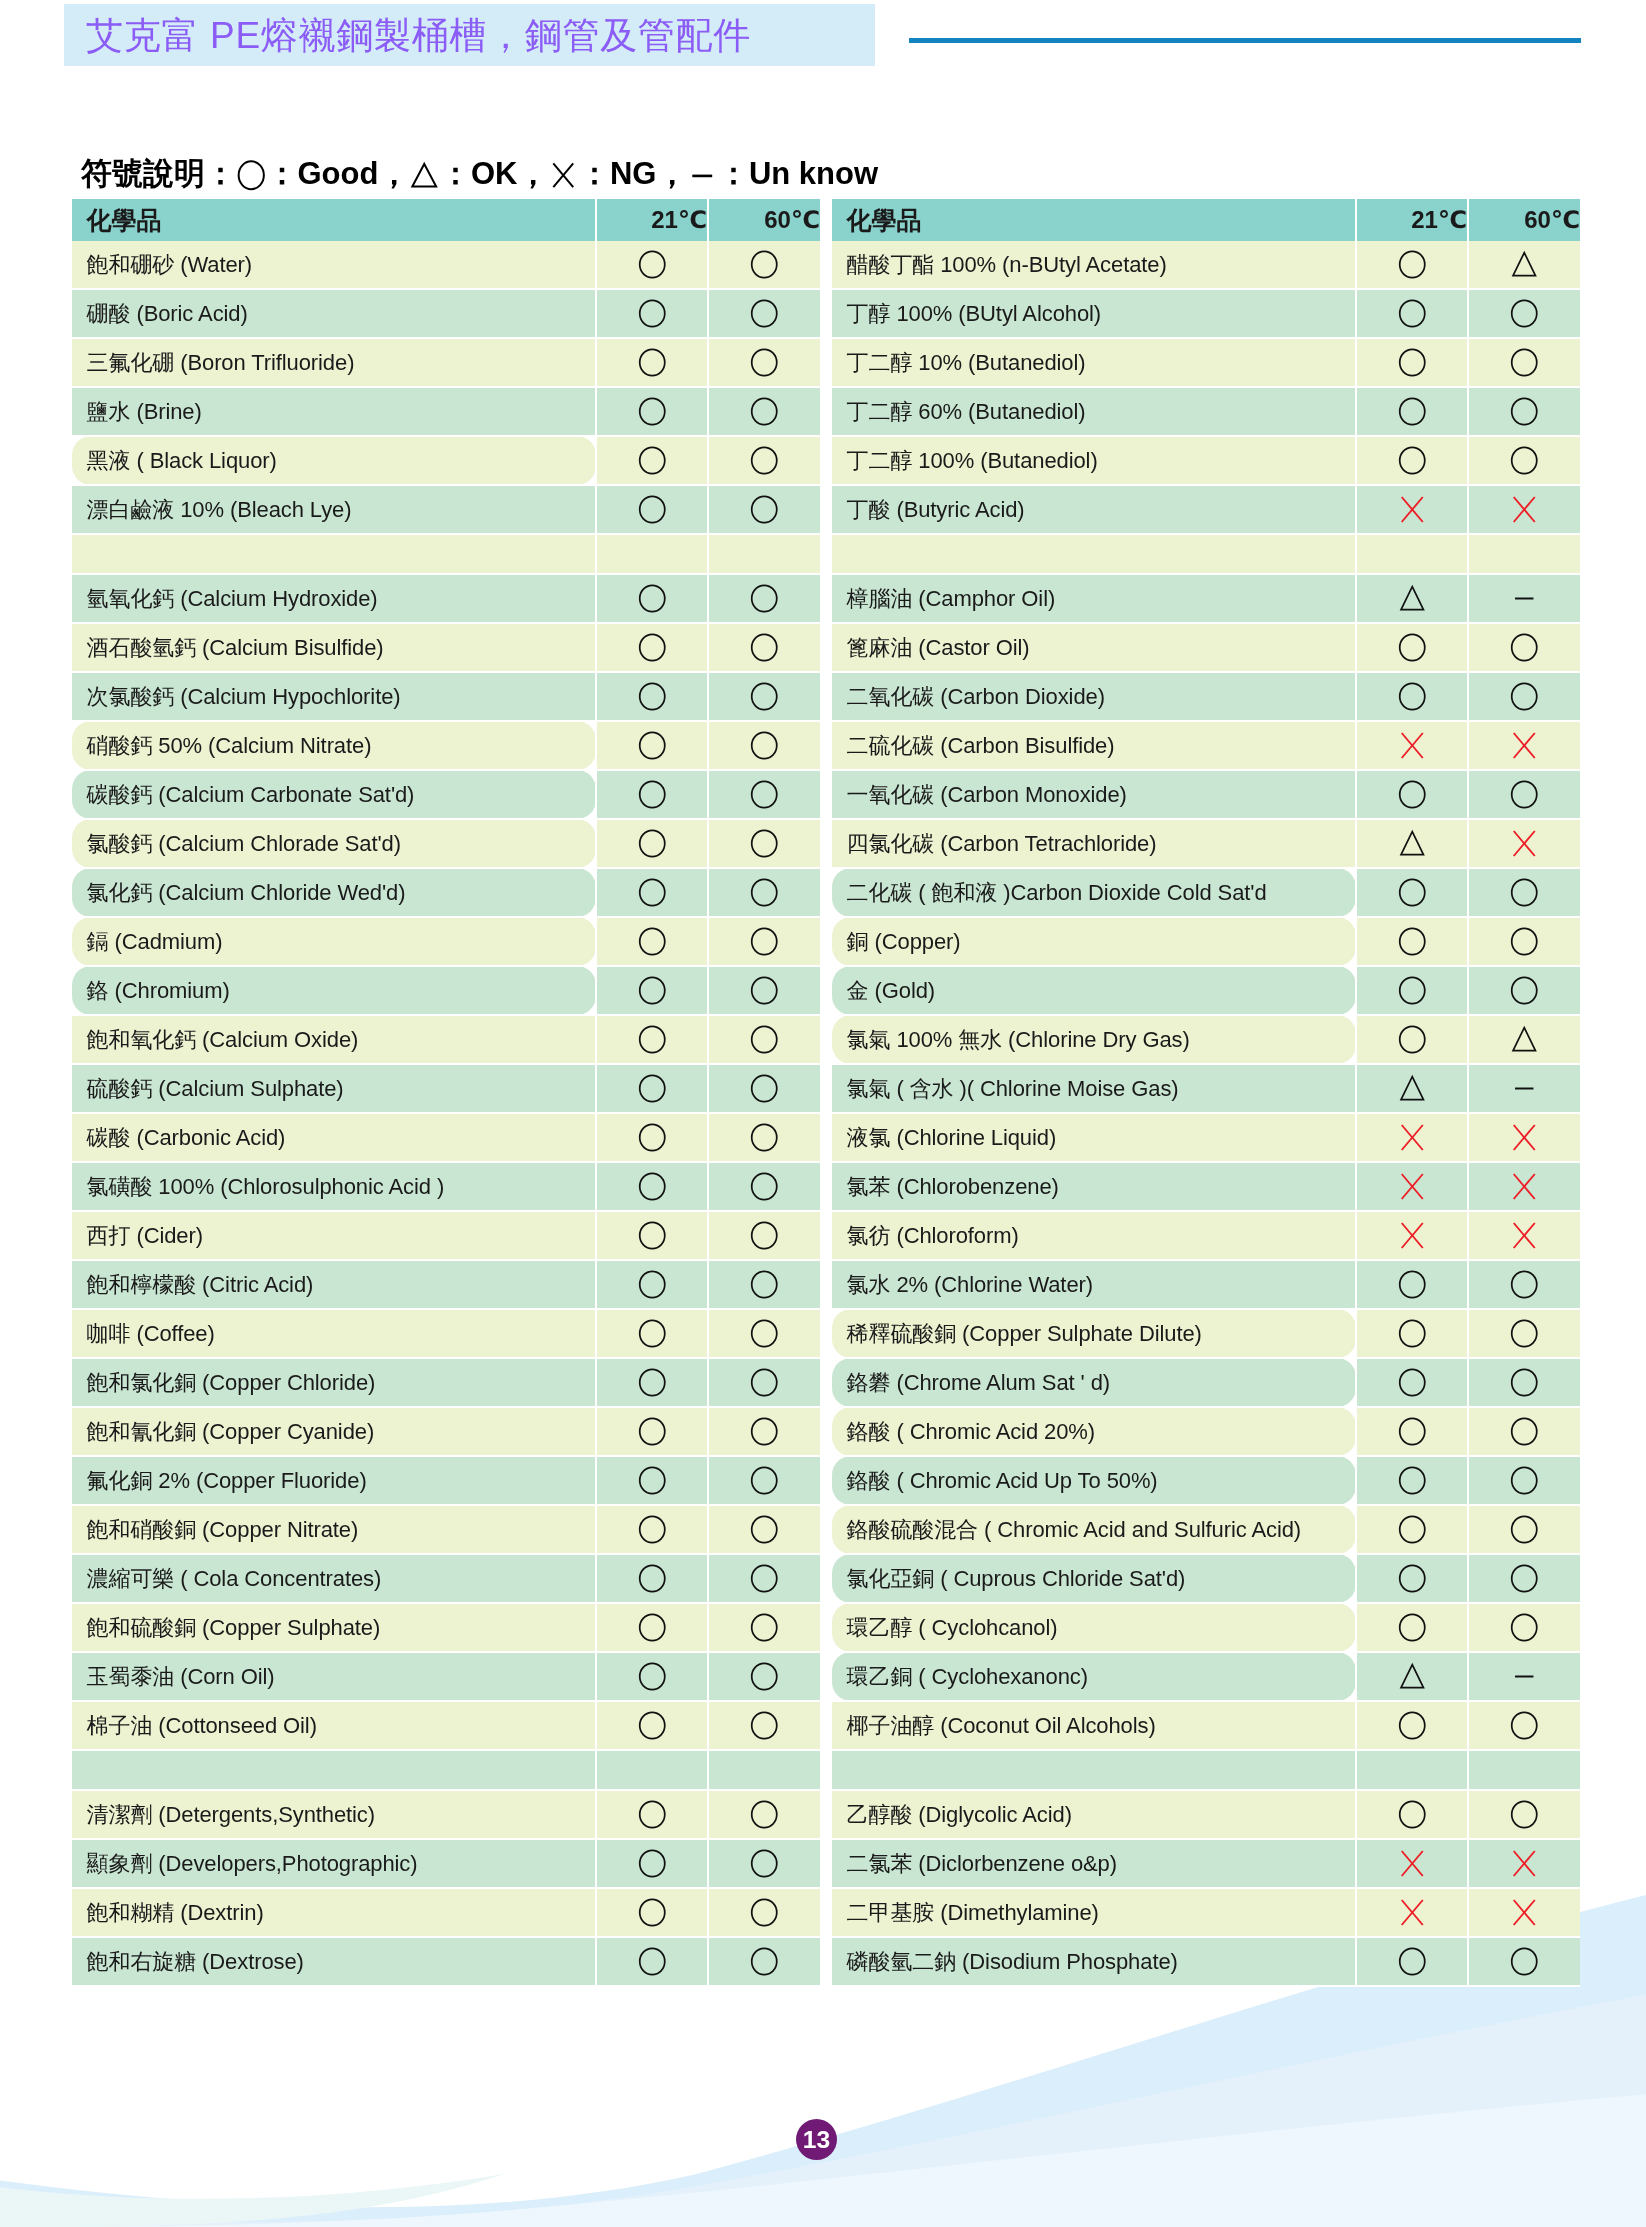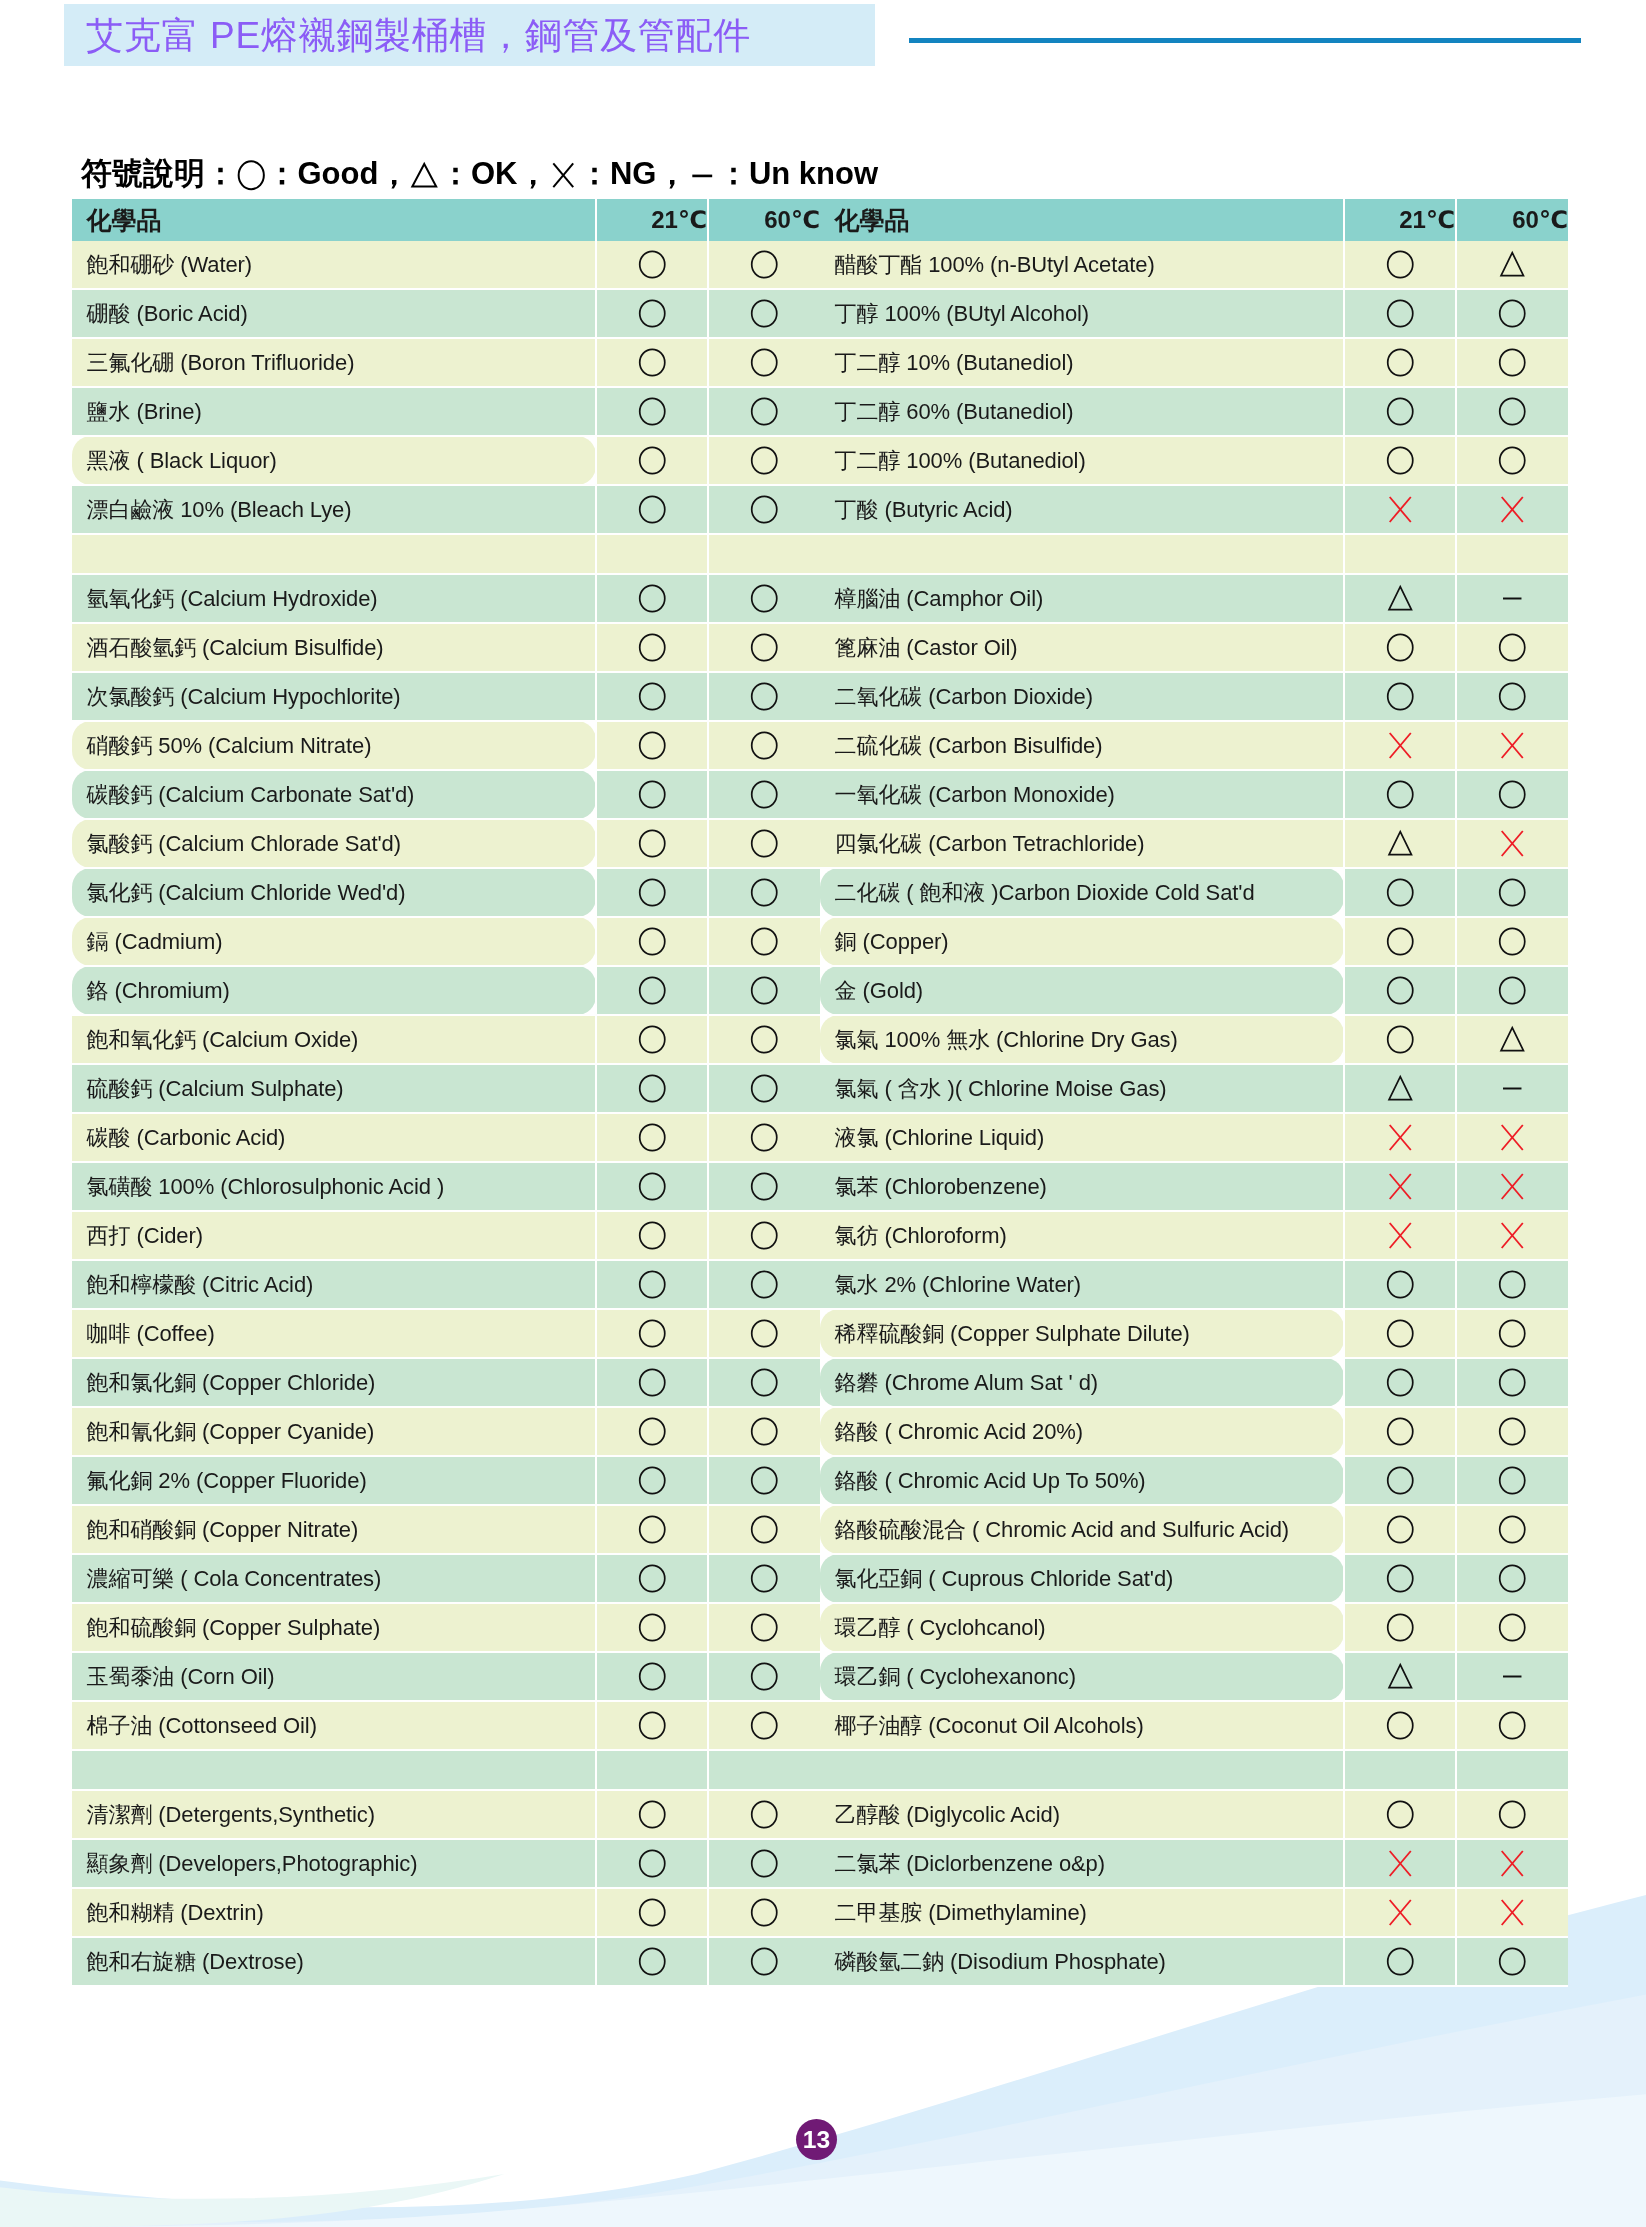--- a/index.html
+++ b/index.html
@@ -87,20 +87,21 @@
   svg.g-ico { display: inline-block; vertical-align: middle; }
 
   
   #table-area {
     position: absolute;
     left: 72px;
     top: 199px;
     width: 1296px;
     z-index: 2;
     display: flex;
+    gap: 12px;
   }
   .tbl {
     width: 747px;
     border-collapse: collapse;
     table-layout: fixed;
   }
   .tbl col.c-name { width: 524px; }
   .tbl col.c-t21  { width: 112px; }
   .tbl col.c-t60  { width: 112px; }
 

